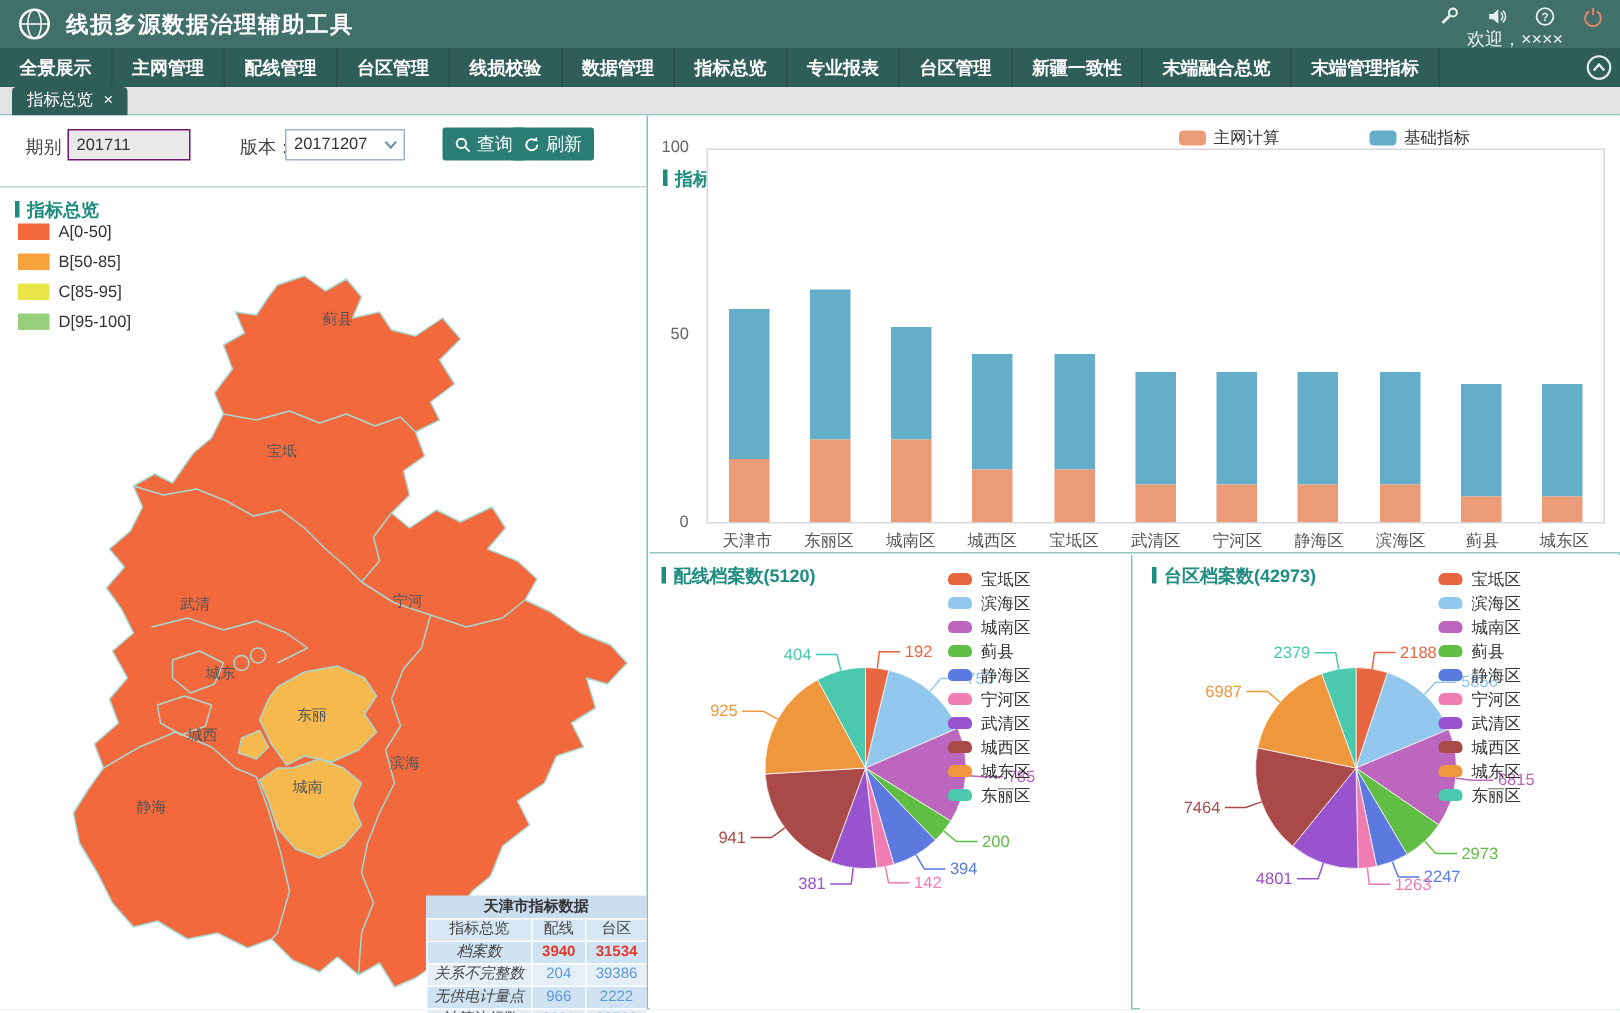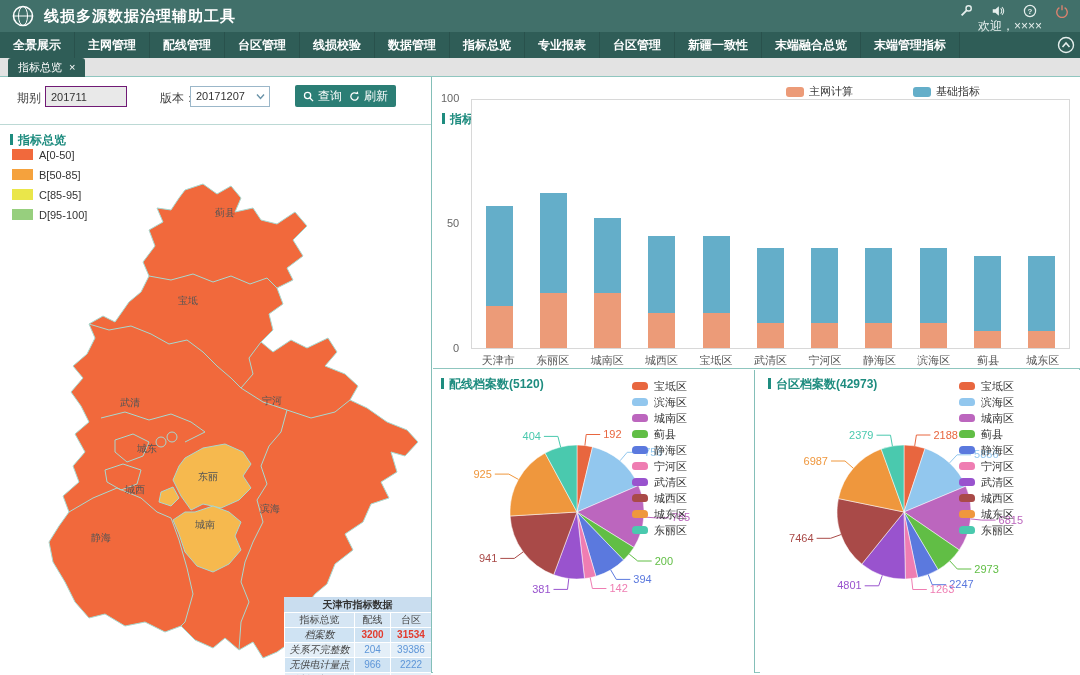--- a/index.html
+++ b/index.html
@@ -256,21 +256,21 @@
 
     <div id="stats-table">
         <div class="st-title">天津市指标数据</div>
         <div class="st-row st-head">
           <div>指标总览</div>
           <div>配线</div>
           <div>台区</div>
         </div>
         <div class="st-row st-a">
           <div class="st-name">档案数</div>
-          <div class="val-red">3200</div>
+          <div class="val-red">3940</div>
           <div class="val-red">31534</div>
         </div>
         <div class="st-row st-b">
           <div class="st-name">关系不完整数</div>
           <div class="val-blue">204</div>
           <div class="val-blue">39386</div>
         </div>
         <div class="st-row st-a">
           <div class="st-name">无供电计量点</div>
           <div class="val-blue">966</div>

